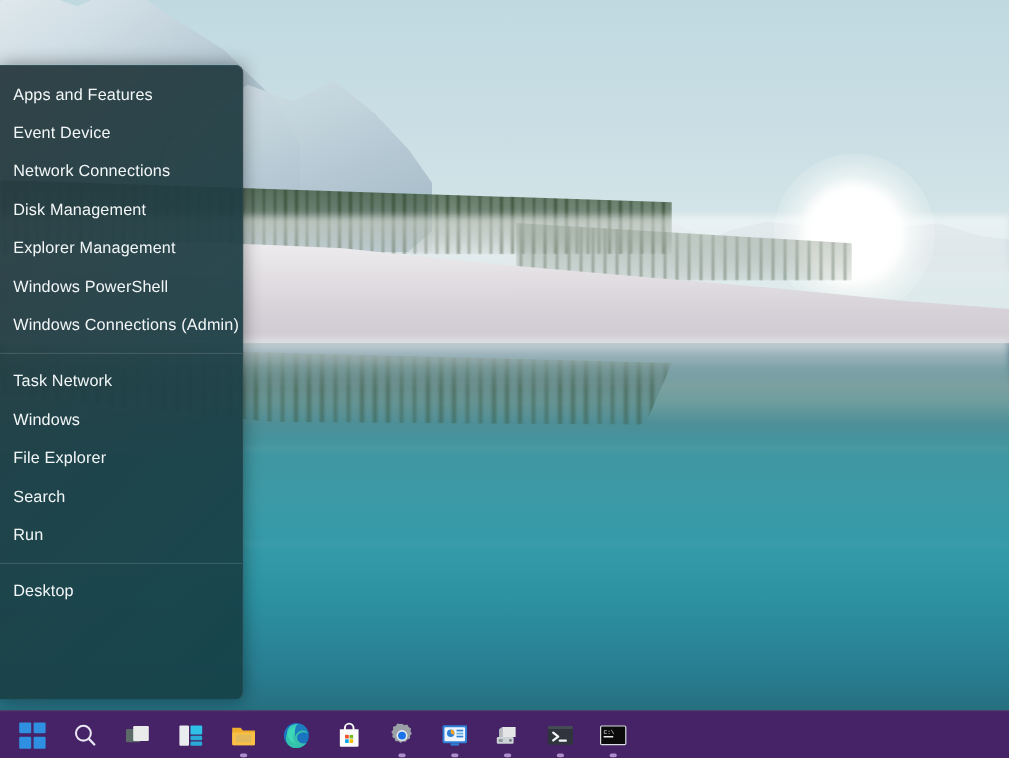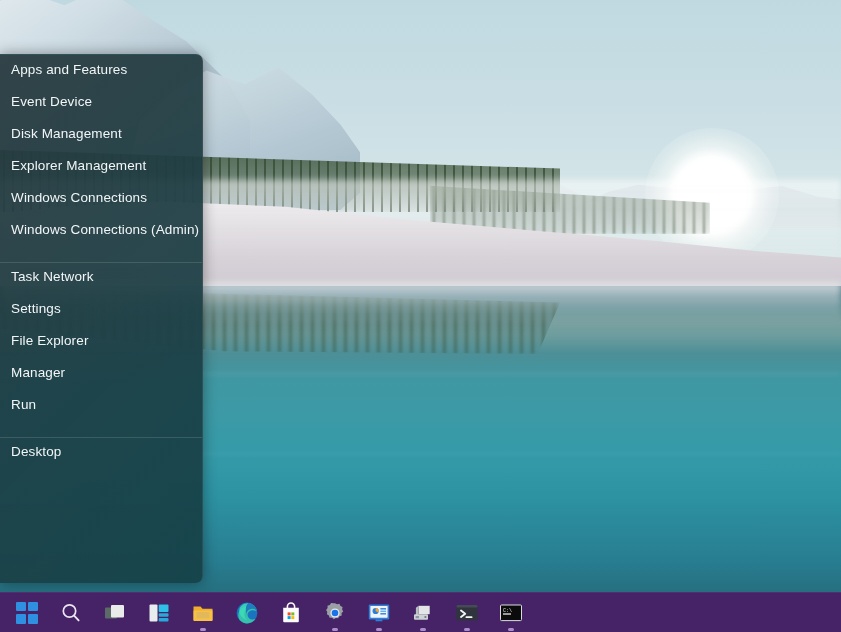--- a/index.html
+++ b/index.html
@@ -183,20 +183,21 @@
     border-bottom-right-radius:7px;
     box-shadow:0 0 14px rgba(0,0,0,0.38);
     border-right:1px solid rgba(255,255,255,0.07);
     border-top:1px solid rgba(255,255,255,0.05);
     overflow:hidden;
     padding-top:6px;
   }
   .menu-group { padding:2px 0; }
   .menu-item {
     display:flex;
+    align-items:center;
     height:32px;
     padding:0 10px 0 11px;
     color:#f2f6f7;
     font-size:13.5px;
     line-height:1;
     letter-spacing:.01em;
     cursor:default;
     white-space:nowrap;
   }
   .menu-item .label { flex:1; }
@@ -278,47 +279,50 @@
   <div id="winx-menu">
 
     <div class="menu-group">
       <div class="menu-item">
         <span class="label">Apps and Features</span>
       </div>
       <div class="menu-item">
         <span class="label">Event Device</span>
       </div>
       <div class="menu-item">
+        <span class="label">Network Connections</span>
+      </div>
+      <div class="menu-item">
         <span class="label">Disk Management</span>
       </div>
       <div class="menu-item">
         <span class="label">Explorer Management</span>
       </div>
       <div class="menu-item">
-        <span class="label">Windows Connections</span>
+        <span class="label">Windows PowerShell</span>
       </div>
       <div class="menu-item">
         <span class="label">Windows Connections (Admin)</span>
       </div>
     </div>
 
     <div class="menu-sep"></div>
 
     <div class="menu-group">
       <div class="menu-item">
         <span class="label">Task Network</span>
       </div>
       <div class="menu-item">
-        <span class="label">Settings</span>
+        <span class="label">Windows</span>
       </div>
       <div class="menu-item">
         <span class="label">File Explorer</span>
       </div>
       <div class="menu-item">
-        <span class="label">Manager</span>
+        <span class="label">Search</span>
       </div>
       <div class="menu-item">
         <span class="label">Run</span>
       </div>
     </div>
 
     <div class="menu-sep"></div>
 
     <div class="menu-group">
       <div class="menu-item">

